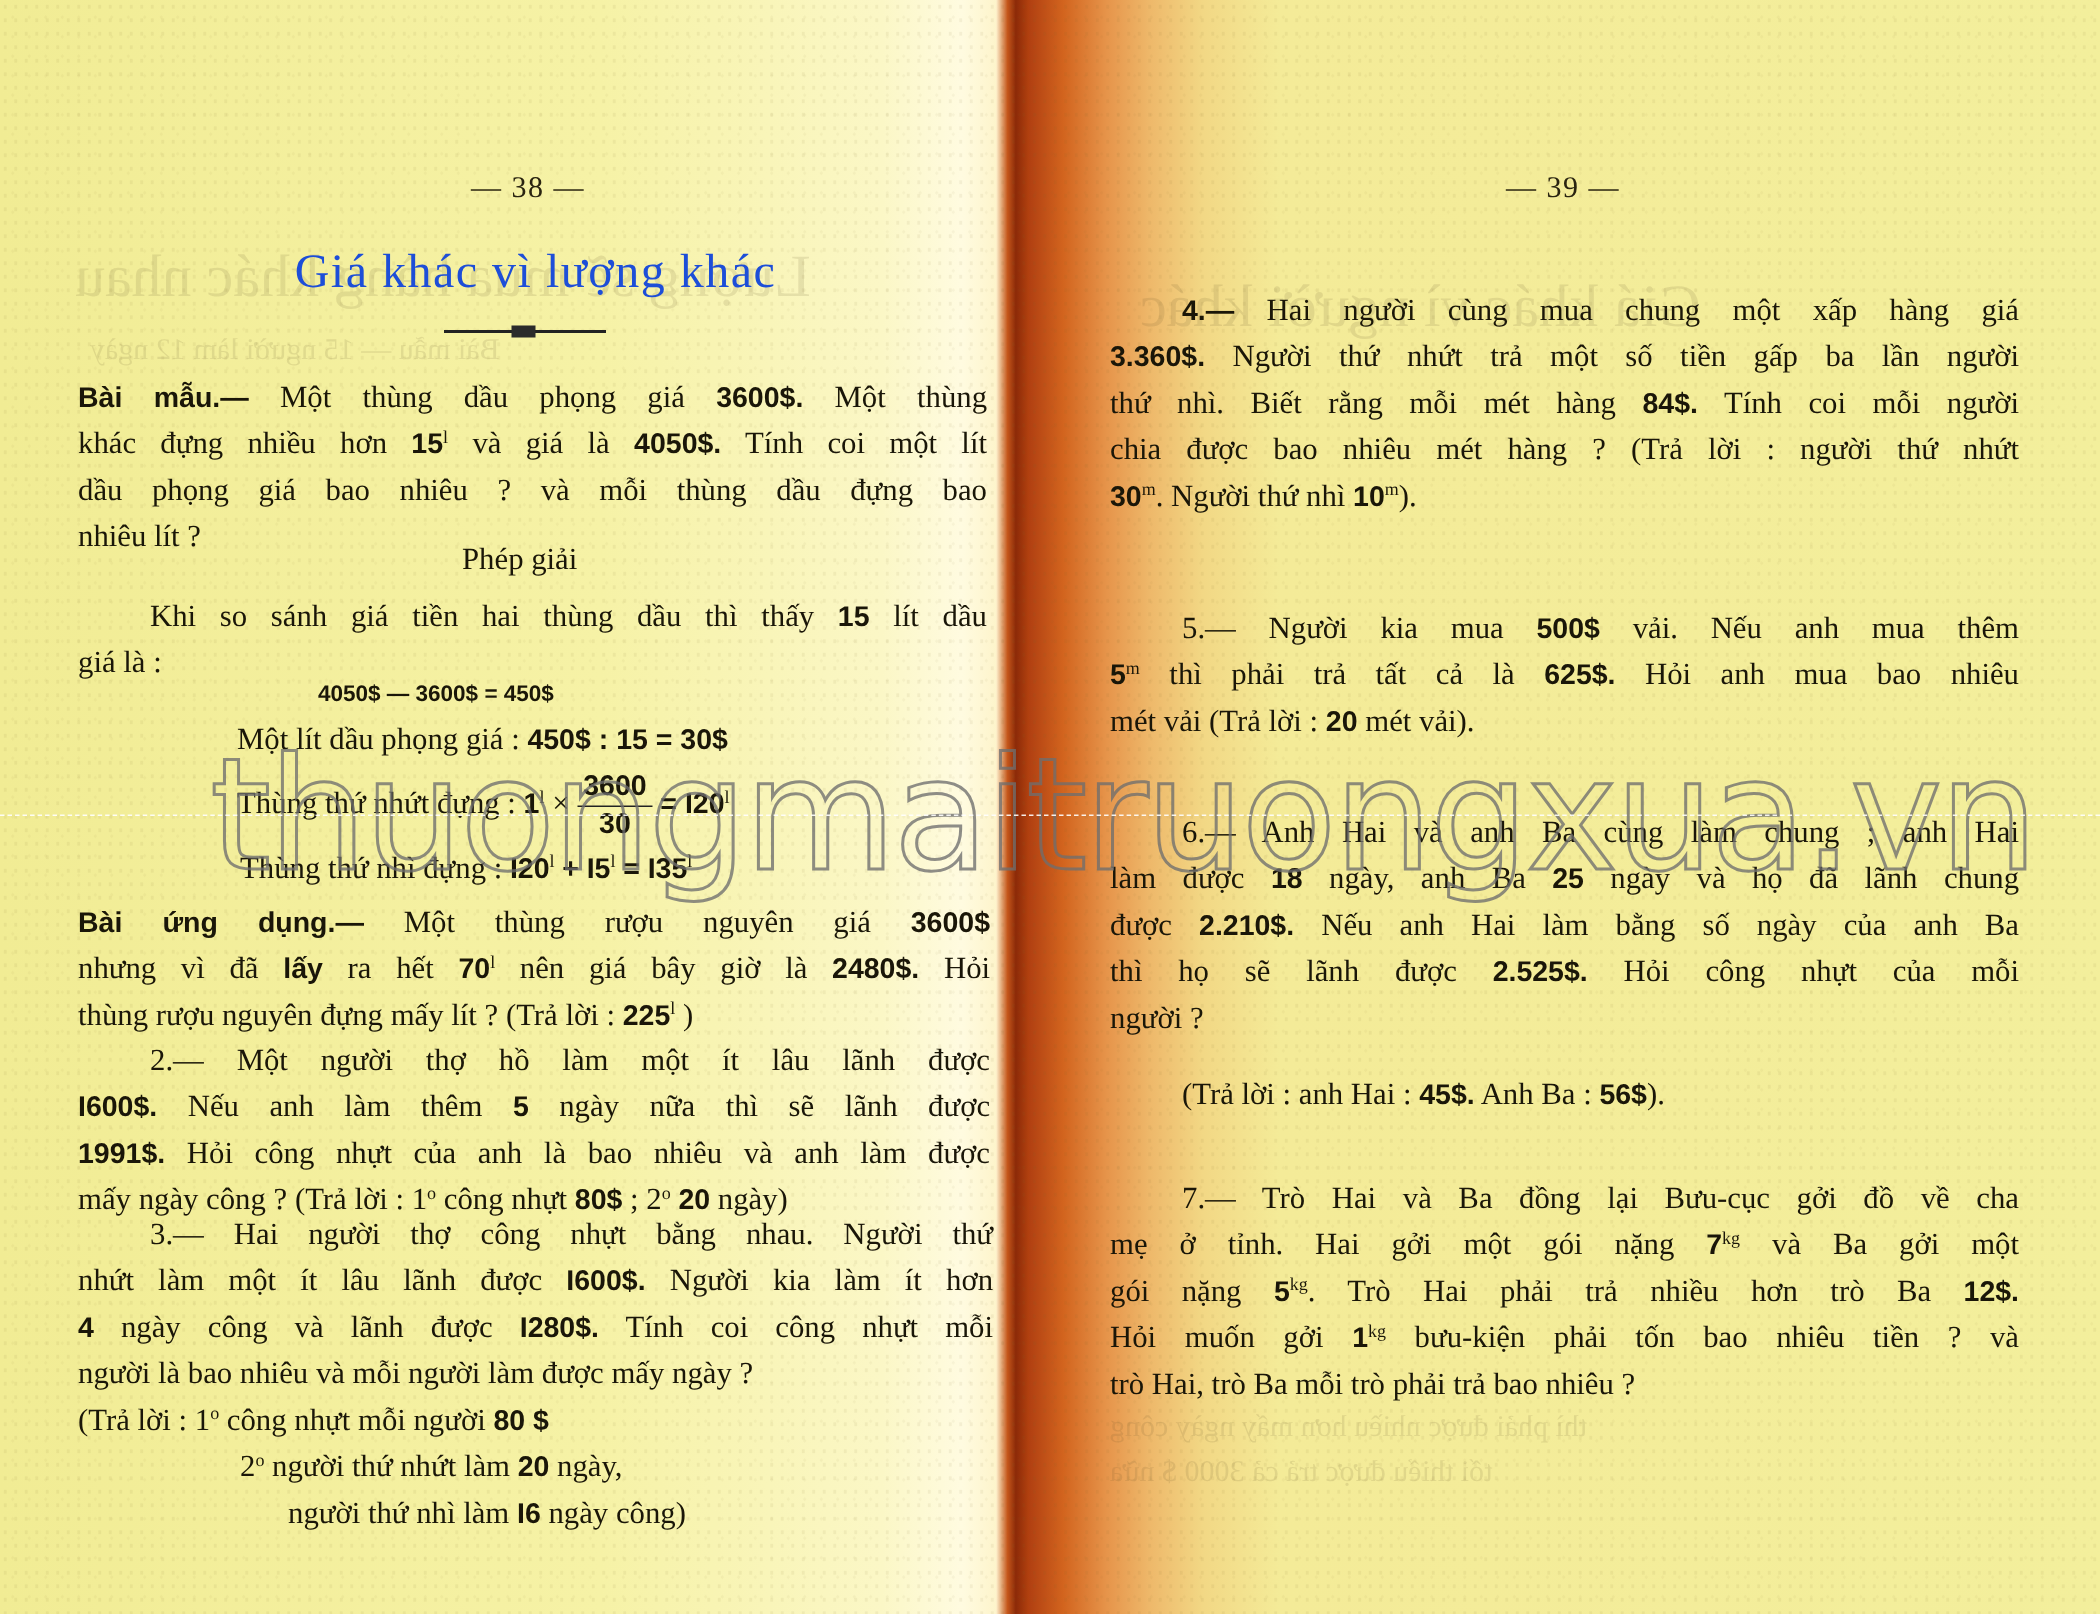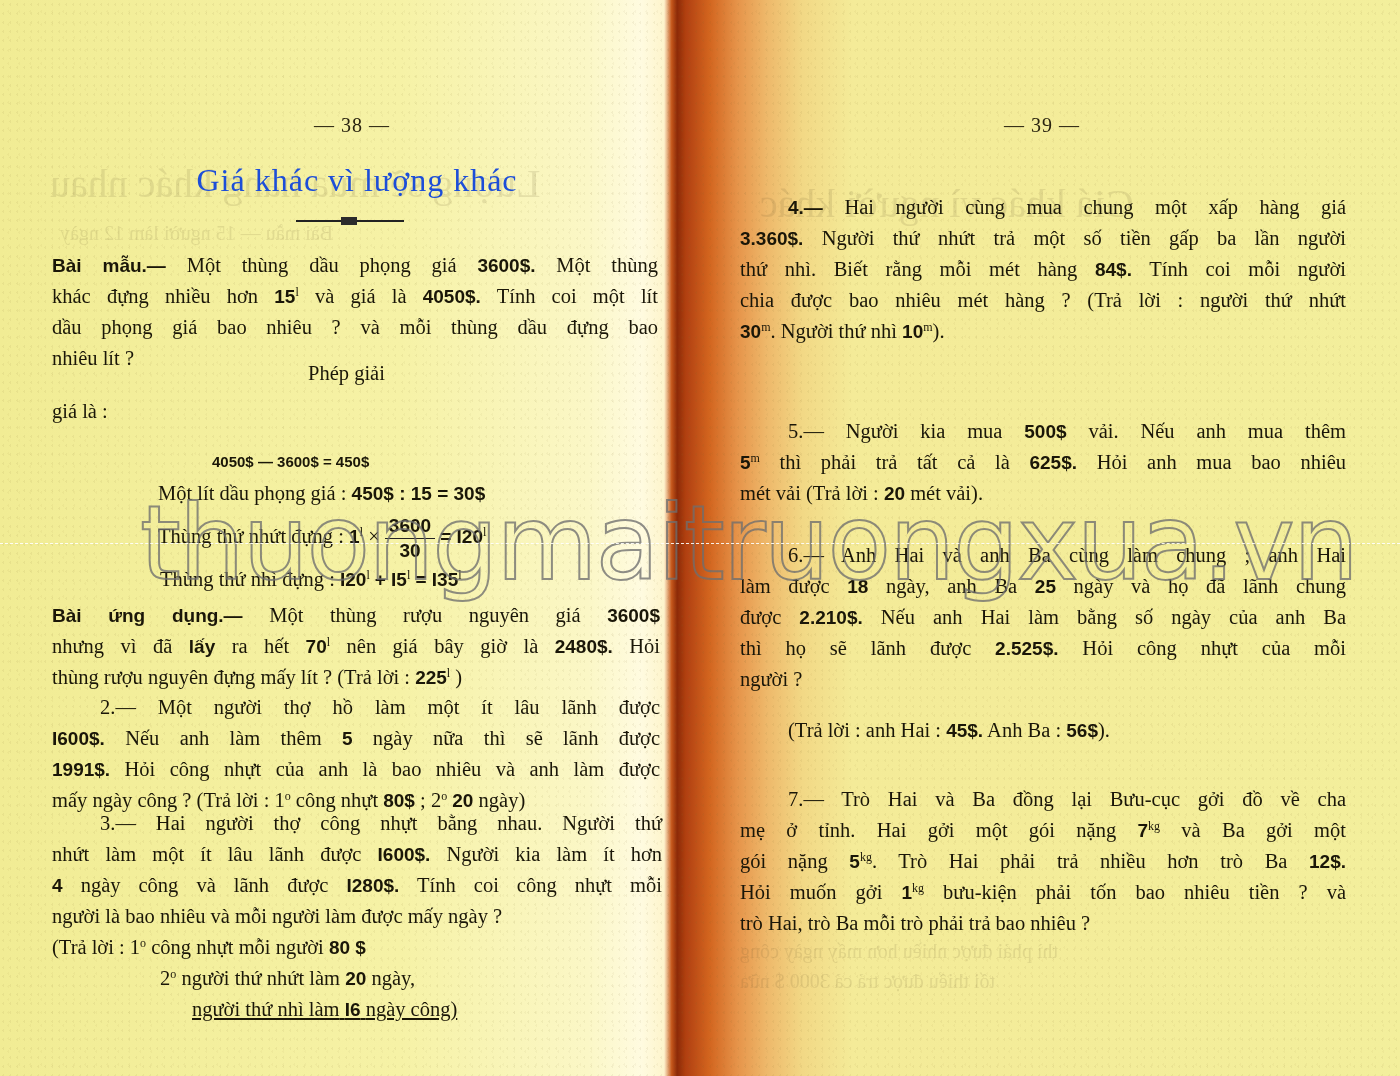--- a/index.html
+++ b/index.html
@@ -103,20 +103,21 @@
   <div class="text" style="left:52px;top:250px;width:606px;">
     <span class="line"><b>Bài mẫu.—</b> <span>Một thùng dầu phọng giá</span> <b>3600$.</b> <span>Một thùng</span></span>
     <span class="line"><span>khác đựng nhiều hơn</span> <b>15</b><sup>l</sup> <span>và giá là</span> <b>4050$.</b> <span>Tính coi một lít</span></span>
     <span class="line">dầu phọng giá bao nhiêu ? và mỗi thùng dầu đựng bao</span>
     <span class="line last">nhiêu lít ?</span>
   </div>
 
   <div class="eq" style="left:308px;top:358px;">Phép giải</div>
 
   <div class="text" style="left:52px;top:396px;width:606px;">
+    <span class="line ind"><span>Khi so sánh giá tiền hai thùng dầu thì thấy</span> <b>15</b> <span>lít dầu</span></span>
     <span class="line last">giá là :</span>
   </div>
 
   <div class="eq" style="left:212px;top:444px;font-size:22px;"><b style="font-size:15px;">4050$ — 3600$ = 450$</b></div>
   <div class="eq" style="left:158px;top:478px;"><span>Một lít dầu phọng giá :</span> <b>450$ : 15 = 30$</b></div>
   <div class="eq" style="left:158px;top:506px;line-height:60px;">
     <span>Thùng thứ nhứt đựng :</span>
     <b>1</b><sup>l</sup>
     <span>×</span>
     <span class="frac"><b class="num">3600</b><b class="den">30</b></span>
@@ -143,34 +144,34 @@
     <span class="line last"><span>mấy ngày công ? (Trả lời : 1</span><sup>o</sup> <span>công nhựt</span> <b>80$</b> <span>; 2</span><sup>o</sup> <b>20</b> <span>ngày)</span></span>
   </div>
 
   <div class="text" style="left:52px;top:808px;width:610px;">
     <span class="line ind">3.— Hai người thợ công nhựt bằng nhau. Người thứ</span>
     <span class="line"><span>nhứt làm một ít lâu lãnh được</span> <b>I600$.</b> <span>Người kia làm ít hơn</span></span>
     <span class="line"><b>4</b> <span>ngày công và lãnh được</span> <b>I280$.</b> <span>Tính coi công nhựt mỗi</span></span>
     <span class="line last">người là bao nhiêu và mỗi người làm được mấy ngày ?</span>
     <span class="line last"><span>(Trả lời : 1</span><sup>o</sup> <span>công nhựt mỗi người</span> <b>80 $</b></span>
     <span class="line last" style="padding-left:108px;"><span>2</span><sup>o</sup> <span>người thứ nhứt làm</span> <b>20</b> <span>ngày,</span></span>
-    <span class="line last" style="padding-left:140px;text-decoration:underline;"><span>người thứ nhì làm</span> <b>I6</b> <span>ngày công)</span></span>
+    <span class="line last" style="padding-left:140px;"><span>người thứ nhì làm</span> <b>I6</b> <span>ngày công)</span></span>
   </div>
 
   <div class="pagenum" style="left:1004px;top:114px;">— 39 —</div>
 
   <div class="text" style="left:740px;top:192px;width:606px;">
     <span class="line ind"><b>4.—</b> <span>Hai người cùng mua chung một xấp hàng giá</span></span>
     <span class="line"><b>3.360$.</b> <span>Người thứ nhứt trả một số tiền gấp ba lần người</span></span>
     <span class="line"><span>thứ nhì. Biết rằng mỗi mét hàng</span> <b>84$.</b> <span>Tính coi mỗi người</span></span>
     <span class="line">chia được bao nhiêu mét hàng ? (Trả lời : người thứ nhứt</span>
     <span class="line last"><b>30</b><sup>m</sup><span>. Người thứ nhì</span> <b>10</b><sup>m</sup><span>).</span></span>
   </div>
 
-  <div class="text" style="left:740px;top:416px;width:606px;">
+  <div class="text" style="left:740px;top:404px;width:606px;">
     <span class="line ind"><span>5.— Người kia mua</span> <b>500$</b> <span>vải. Nếu anh mua thêm</span></span>
     <span class="line"><b>5</b><sup>m</sup> <span>thì phải trả tất cả là</span> <b>625$.</b> <span>Hỏi anh mua bao nhiêu</span></span>
     <span class="line last"><span>mét vải (Trả lời :</span> <b>20</b> <span>mét vải).</span></span>
   </div>
 
   <div class="text" style="left:740px;top:540px;width:606px;">
     <span class="line ind">6.— Anh Hai và anh Ba cùng làm chung ; anh Hai</span>
     <span class="line"><span>làm được</span> <b>18</b> <span>ngày, anh Ba</span> <b>25</b> <span>ngày và họ đã lãnh chung</span></span>
     <span class="line"><span>được</span> <b>2.210$.</b> <span>Nếu anh Hai làm bằng số ngày của anh Ba</span></span>
     <span class="line"><span>thì họ sẽ lãnh được</span> <b>2.525$.</b> <span>Hỏi công nhựt của mỗi</span></span>

